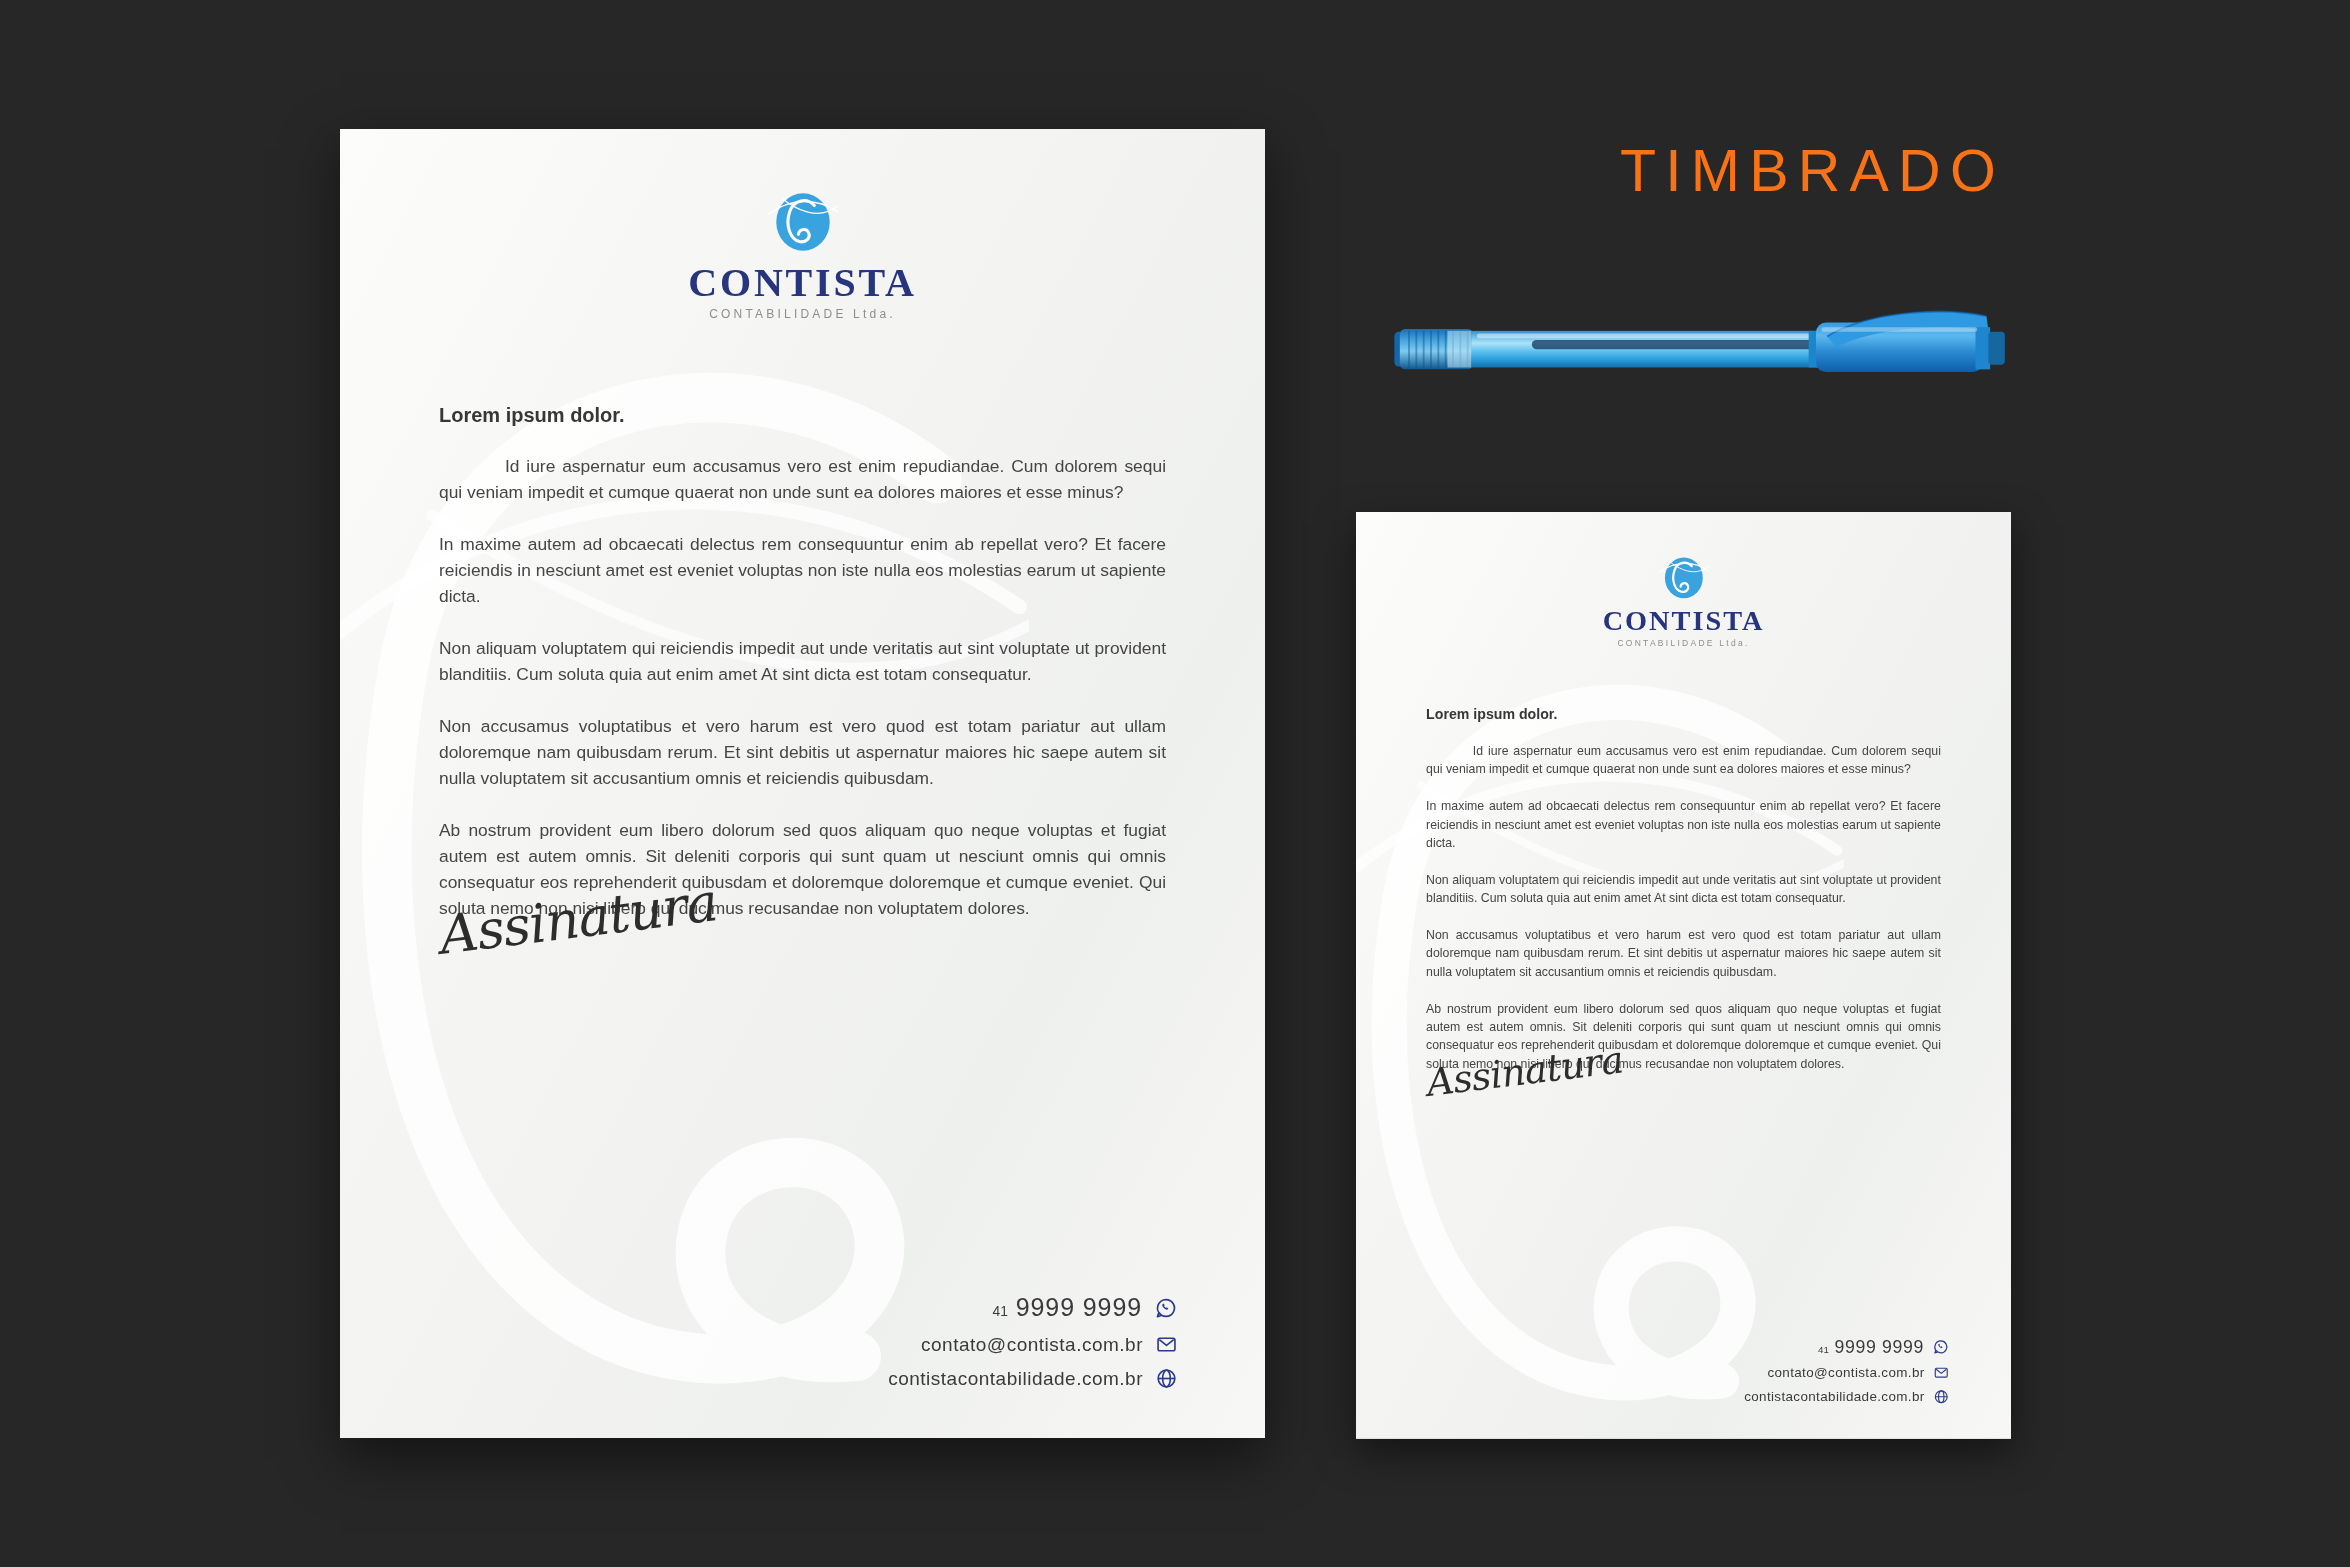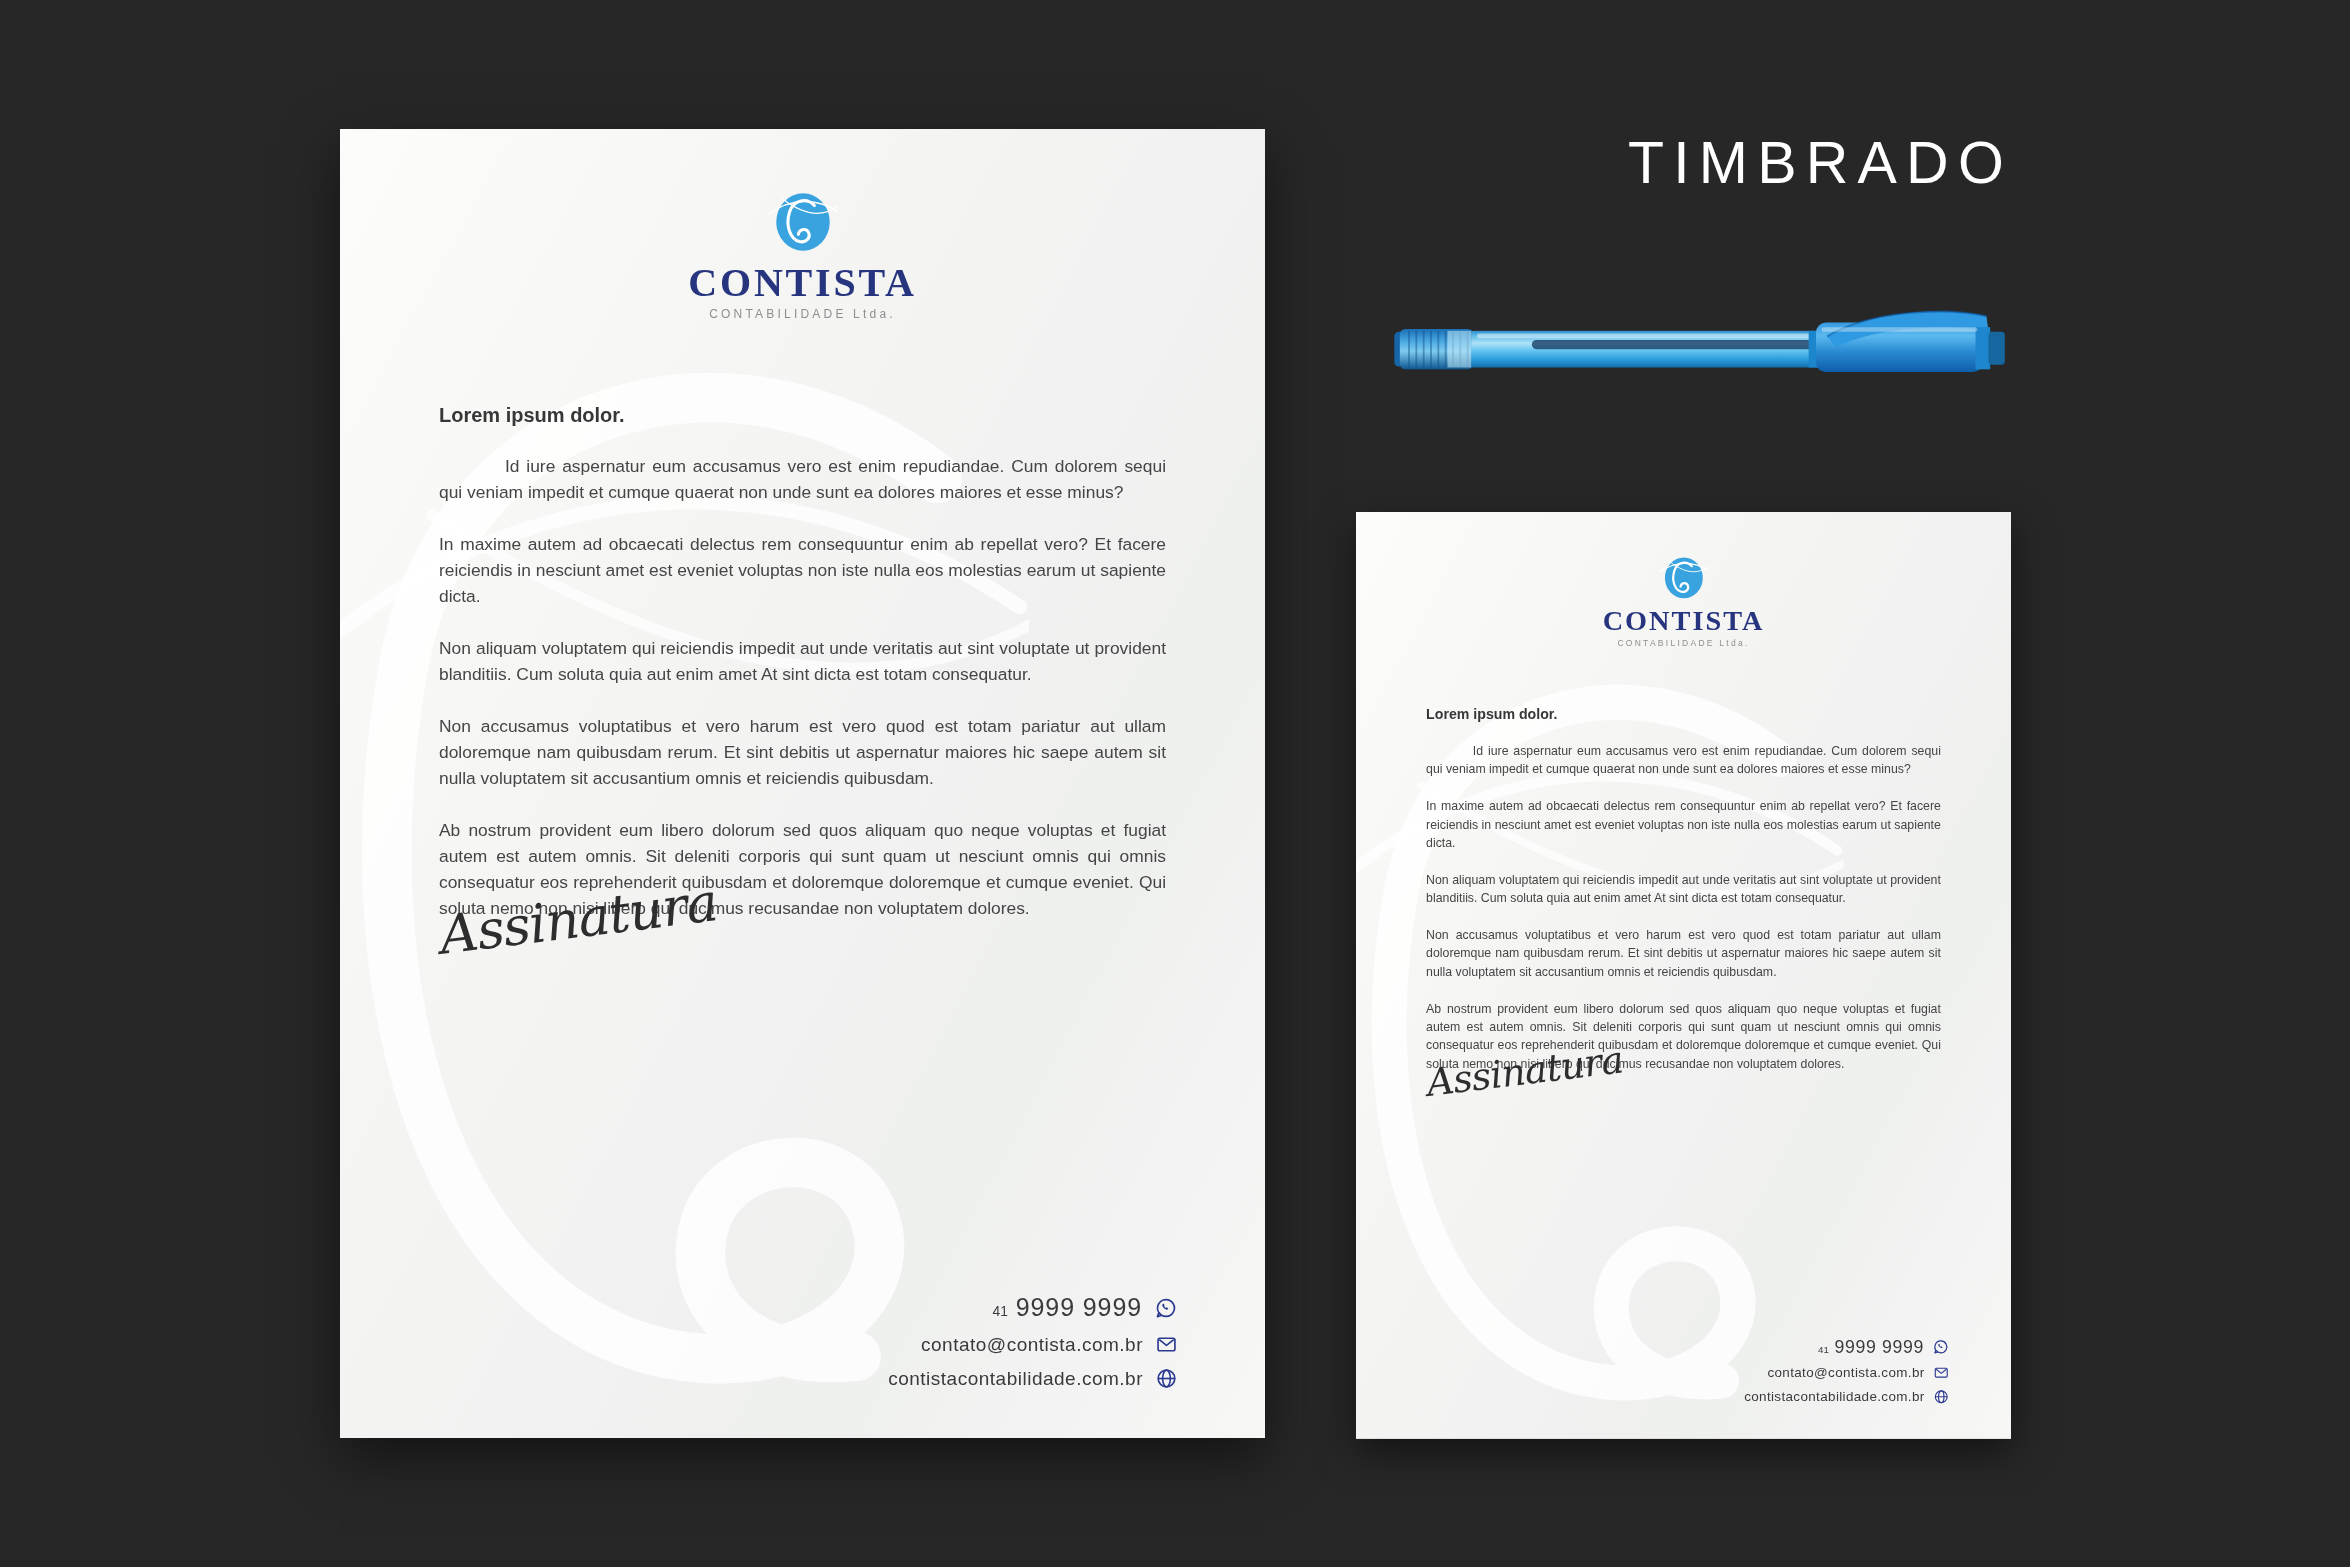--- a/index.html
+++ b/index.html
@@ -2,23 +2,23 @@
 <html style="font-size:14.7px"><head>
 <meta charset="utf-8">
 <style>
   html,body{margin:0;padding:0;background:#272727;}
   .stage{
     position:relative;width:2351px;height:1568px;overflow:hidden;
     background:#272727;font-family:"Liberation Sans",sans-serif;
   }
   
   .mockup-title{
-    position:absolute;top:125px;right:334px;margin:4px;
+    position:absolute;top:125px;right:334px;margin:12px;
     font-family:"Liberation Sans",sans-serif;font-weight:300;
-    font-size:59px;letter-spacing:9.2px;color:#ffffff;
+    font-size:59px;letter-spacing:9.2px;color:#f97316;
   }
   
   .sheet{
     position:absolute;left:0;top:0;width:925px;height:1309px;
     background:linear-gradient(118deg,#fcfcfb 0%,#f4f4f3 38%,#eef0ee 72%,#f7f7f6 100%);
     box-shadow:0 20px 51px rgba(0,0,0,0.5);
     overflow:hidden;
   }
   .sheet-large{left:340px;top:129px;}
   .sheet-small-wrap{position:absolute;left:1356px;top:512px;width:655px;height:927px;}

